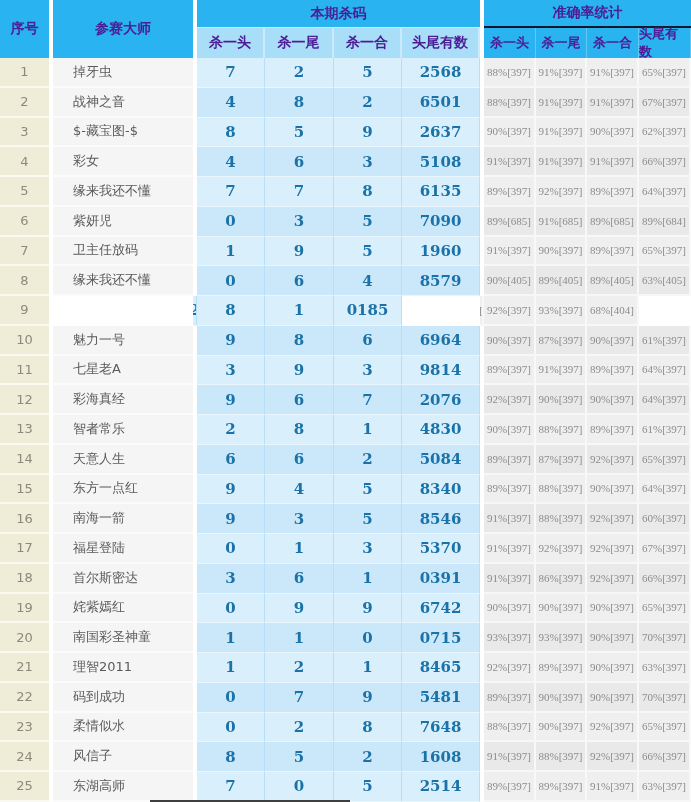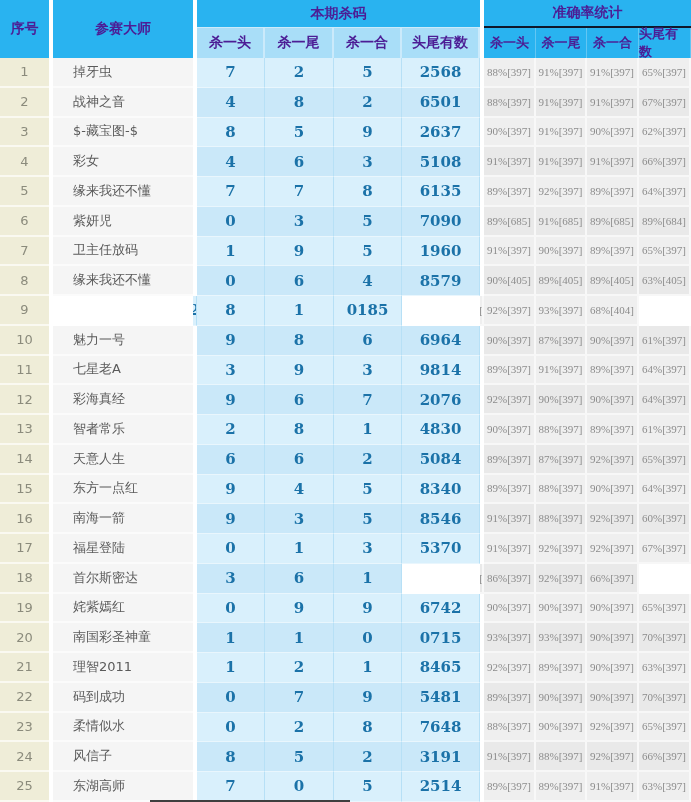--- a/index.html
+++ b/index.html
@@ -382,20 +382,21 @@
     </div>
 
     <div class="grid-row row even">
       <div class="cell c-rank">18</div>
       <div class="cell c-gap"></div>
       <div class="cell c-name">首尔斯密达</div>
       <div class="cell c-gap"></div>
       <div class="cell c-kill">3</div>
       <div class="cell c-kill">6</div>
       <div class="cell c-kill">1</div>
+      <div class="cell c-kill">0391</div>
       <div class="cell c-gap"></div>
       <div class="cell c-stat">91%[397]</div>
       <div class="cell c-stat">86%[397]</div>
       <div class="cell c-stat">92%[397]</div>
       <div class="cell c-stat">66%[397]</div>
     </div>
 
     <div class="grid-row row odd">
       <div class="cell c-rank">19</div>
       <div class="cell c-gap"></div>
@@ -477,21 +478,21 @@
     </div>
 
     <div class="grid-row row even">
       <div class="cell c-rank">24</div>
       <div class="cell c-gap"></div>
       <div class="cell c-name">风信子</div>
       <div class="cell c-gap"></div>
       <div class="cell c-kill">8</div>
       <div class="cell c-kill">5</div>
       <div class="cell c-kill">2</div>
-      <div class="cell c-kill">3191</div>
+      <div class="cell c-kill">1608</div>
       <div class="cell c-gap"></div>
       <div class="cell c-stat">91%[397]</div>
       <div class="cell c-stat">88%[397]</div>
       <div class="cell c-stat">92%[397]</div>
       <div class="cell c-stat">66%[397]</div>
     </div>
 
     <div class="grid-row row odd">
       <div class="cell c-rank">25</div>
       <div class="cell c-gap"></div>

